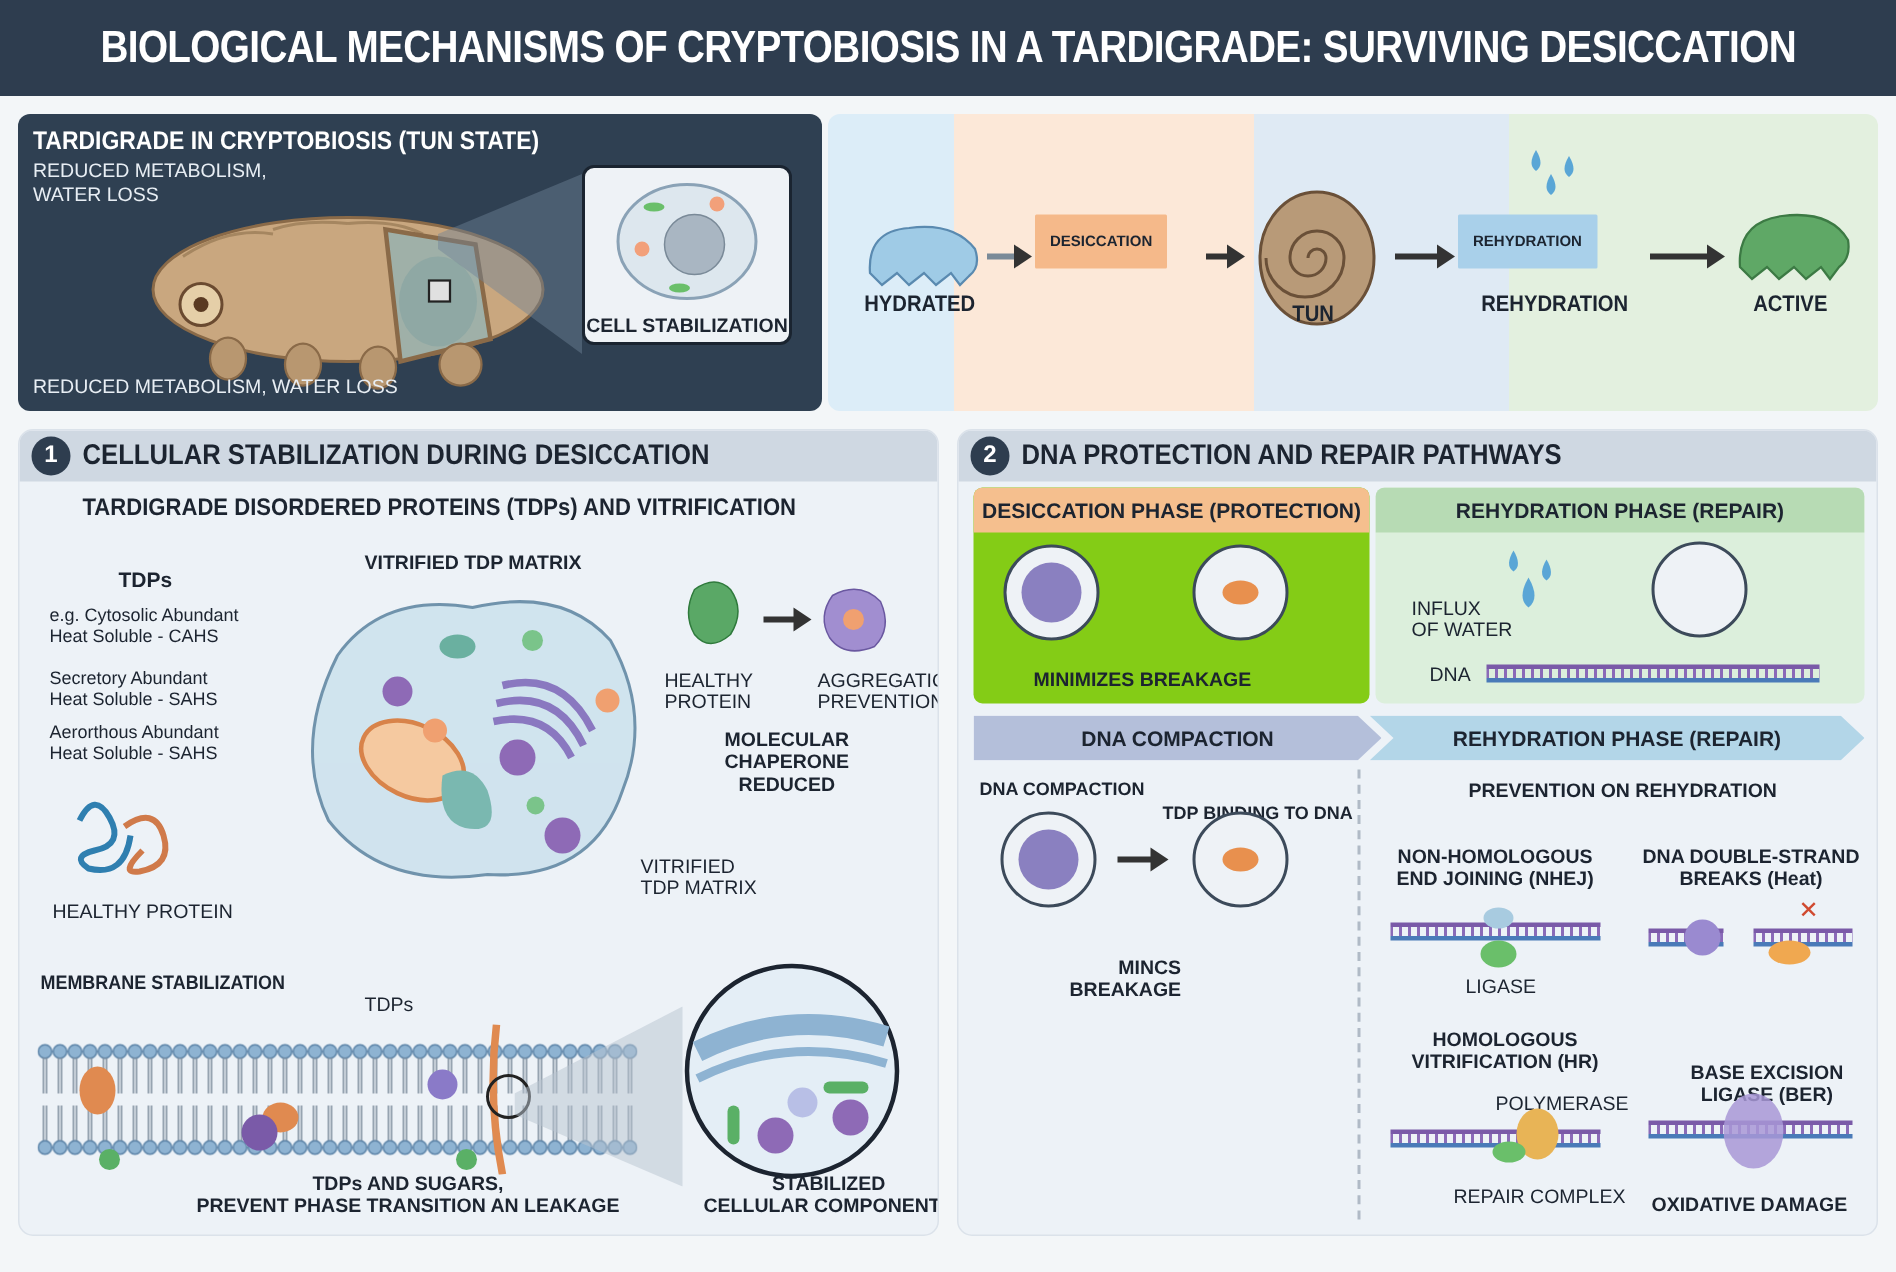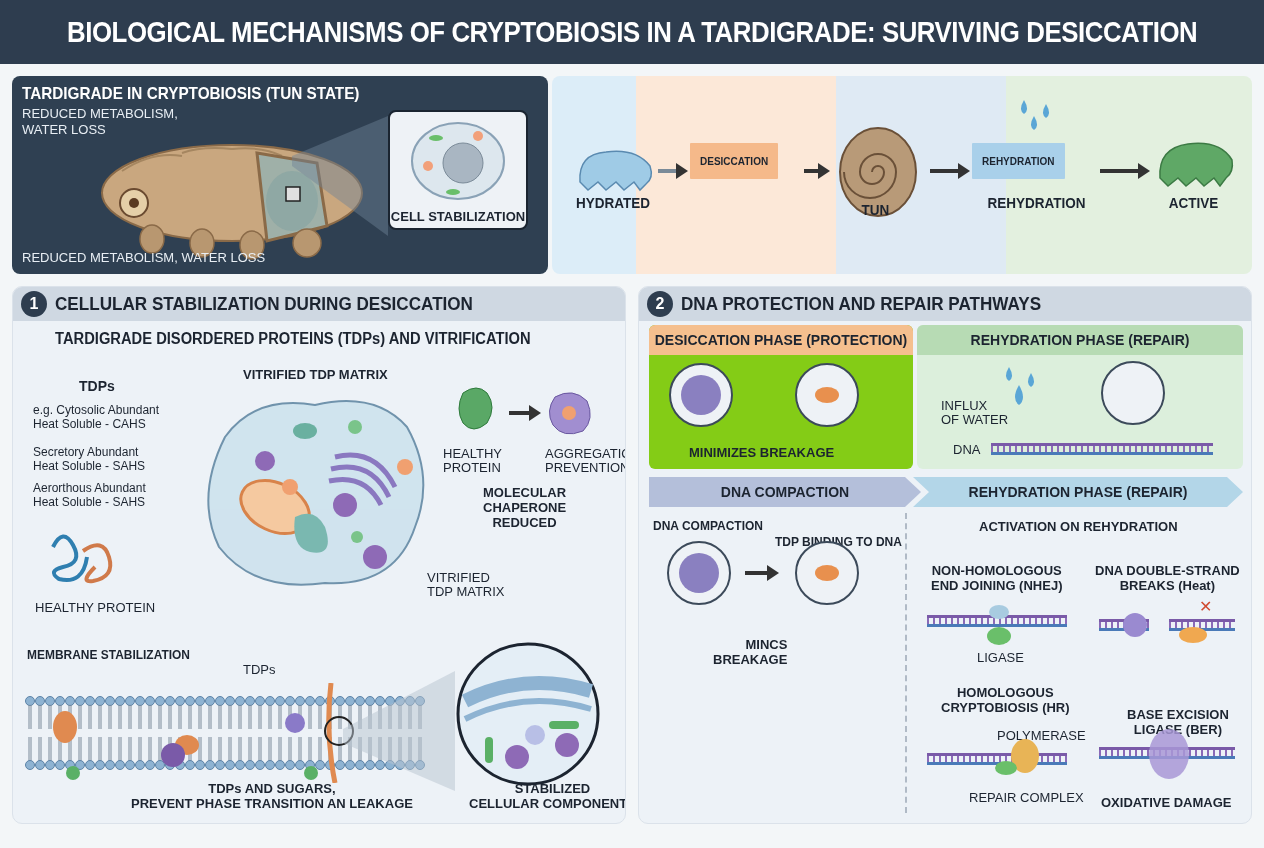--- a/index.html
+++ b/index.html
@@ -282,21 +282,21 @@
   <div class="arrow" style="left:106px;top:284px;width:24px"></div>
   <div class="circle" style="left:156px;top:254px;width:64px;height:64px">
     <div class="blob" style="left:18px;top:22px;width:24px;height:16px;background:#e8904e"></div>
   </div>
   <div class="tb" style="left:74px;top:350px;text-align:right">
     <div>MINCS</div>
       <div>BREAKAGE</div>
   </div>
   <div style="position:absolute;left:266px;top:226px;height:300px;border-left:2px dashed #b0bac6"></div>
 
-  <div class="tb" style="left:340px;top:232px">ACTIVATION ON REHYDRATION</div>
+  <div class="tb" style="left:340px;top:232px">PREVENTION ON REHYDRATION</div>
   <div class="tb" style="left:292px;top:276px">
     <div>NON-HOMOLOGOUS</div>
       <div>END JOINING (NHEJ)</div>
   </div>
   <div class="dna" style="left:288px;top:328px;width:140px"></div>
   <div class="blob" style="left:350px;top:318px;width:20px;height:14px;background:#a8cbe0"></div>
   <div class="blob" style="left:348px;top:340px;width:24px;height:18px;background:#6abf6a"></div>
   <div class="t" style="left:338px;top:364px;font-size:13px">LIGASE</div>
 
   <div class="tb" style="left:456px;top:276px">
@@ -304,21 +304,21 @@
       <div>BREAKS (Heat)</div>
   </div>
   <div class="dna" style="left:460px;top:332px;width:50px"></div>
   <div class="dna" style="left:530px;top:332px;width:66px"></div>
   <div class="blob" style="left:484px;top:326px;width:24px;height:24px;background:#9a8ad0"></div>
   <div class="blob" style="left:540px;top:340px;width:28px;height:16px;background:#f0a850"></div>
   <div style="position:absolute;left:560px;top:310px;color:#d04a30;font-weight:700;font-size:16px">✕</div>
 
   <div class="tb" style="left:302px;top:398px">
     <div>HOMOLOGOUS</div>
-      <div>CRYPTOBIOSIS (HR)</div>
+      <div>VITRIFICATION (HR)</div>
   </div>
   <div class="t" style="left:358px;top:442px;font-size:13px">POLYMERASE</div>
   <div class="dna" style="left:288px;top:466px;width:140px"></div>
   <div class="blob" style="left:372px;top:452px;width:28px;height:34px;background:#e8b456"></div>
   <div class="blob" style="left:356px;top:474px;width:22px;height:14px;background:#6abf6a"></div>
   <div class="t" style="left:330px;top:504px;font-size:13px">REPAIR COMPLEX</div>
 
   <div class="tb" style="left:488px;top:420px">
     <div>BASE EXCISION</div>
       <div>LIGASE (BER)</div>

